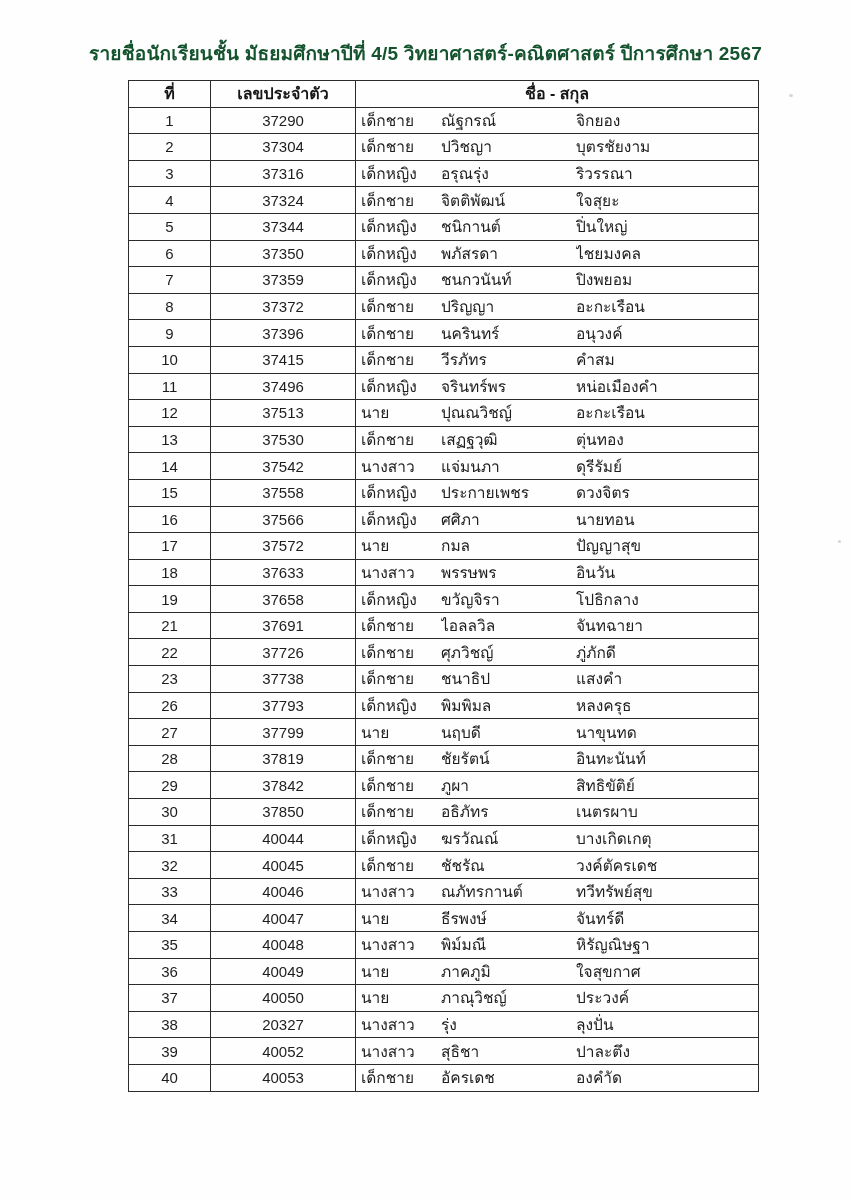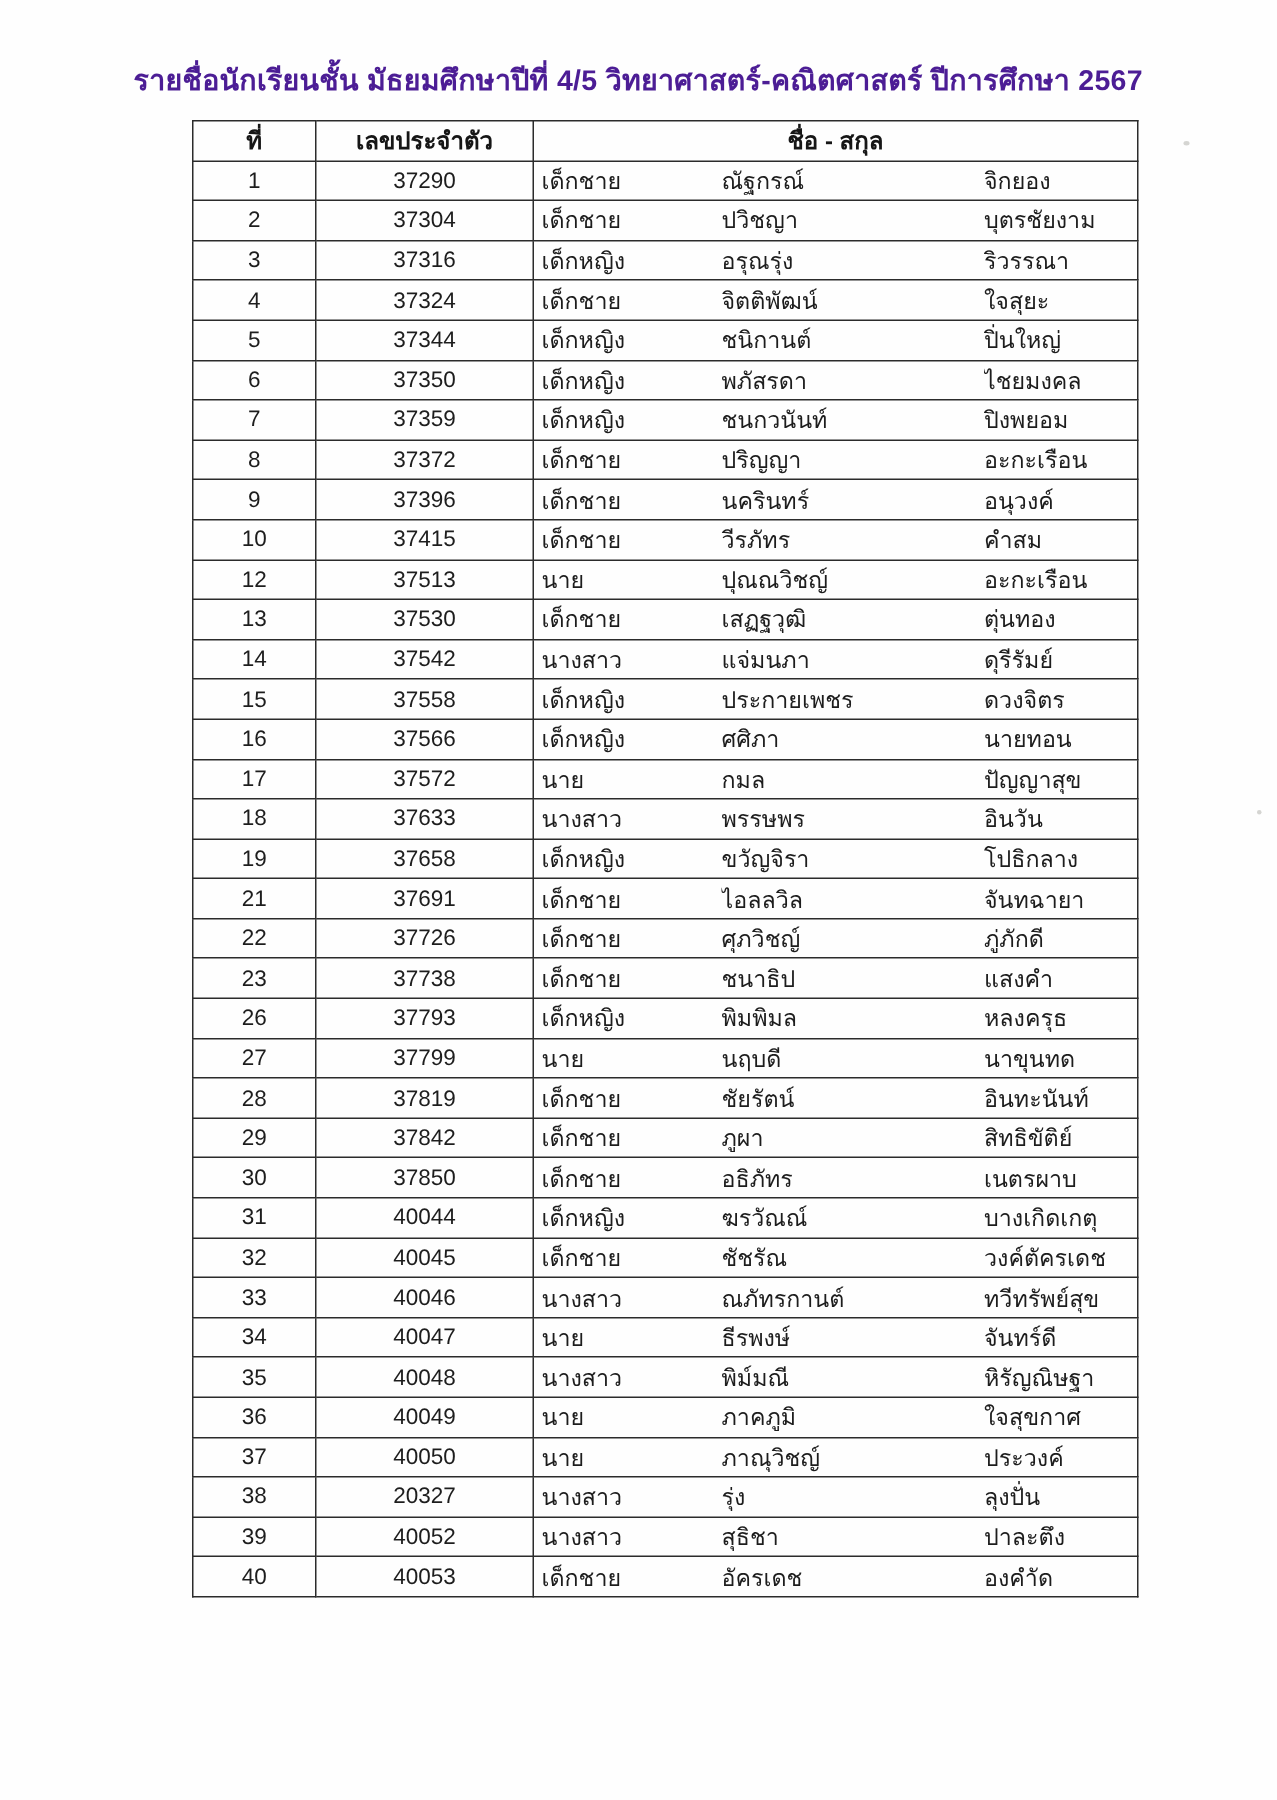--- a/index.html
+++ b/index.html
@@ -19,21 +19,21 @@
   }
   .doc-title {
     position: absolute;
     top: 38px;
     left: 0;
     width: 100%;
     text-align: center;
     font-size: 19px;
     font-weight: bold;
     letter-spacing: 0.2px;
-    color: #4c1d95;
+    color: #14532d;
   }
   table.roster {
     position: absolute;
     left: 128px;
     top: 80px;
     width: 630px;
     border-collapse: collapse;
     table-layout: fixed;
     font-size: 15.5px;
     color: #1d1d1d;
@@ -58,21 +58,20 @@
   td.cell-no, td.cell-id {
     text-align: center;
     font-size: 15px;
   }
   td.cell-name { text-align: left; }
   .name-grid {
     display: grid;
     grid-template-columns: 80px 135px auto;
     align-items: center;
     padding-left: 5px;
-    gap: 40px;
   }
   .name-grid span {
     overflow: hidden;
     white-space: nowrap;
   }
   
   .scan-dot {
     position: absolute;
     background: #b9b9b4;
     border-radius: 50%;
@@ -205,20 +204,31 @@
           <td class="cell-id">37415</td>
           <td class="cell-name">
             <div class="name-grid">
               <span class="prefix">เด็กชาย</span>
               <span class="first">วีรภัทร</span>
               <span class="last">คำสม</span>
             </div>
           </td>
         </tr>
         <tr>
+          <td class="cell-no">11</td>
+          <td class="cell-id">37496</td>
+          <td class="cell-name">
+            <div class="name-grid">
+              <span class="prefix">เด็กหญิง</span>
+              <span class="first">จรินทร์พร</span>
+              <span class="last">หน่อเมืองคำ</span>
+            </div>
+          </td>
+        </tr>
+        <tr>
           <td class="cell-no">12</td>
           <td class="cell-id">37513</td>
           <td class="cell-name">
             <div class="name-grid">
               <span class="prefix">นาย</span>
               <span class="first">ปุณณวิชญ์</span>
               <span class="last">อะกะเรือน</span>
             </div>
           </td>
         </tr>

